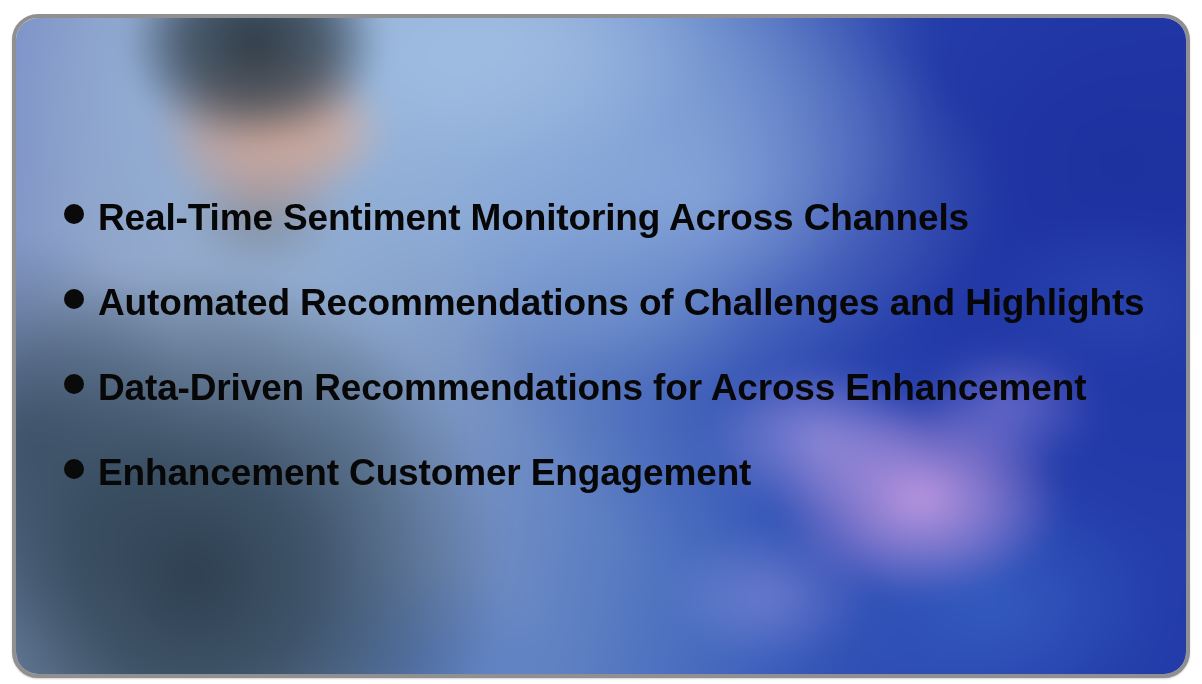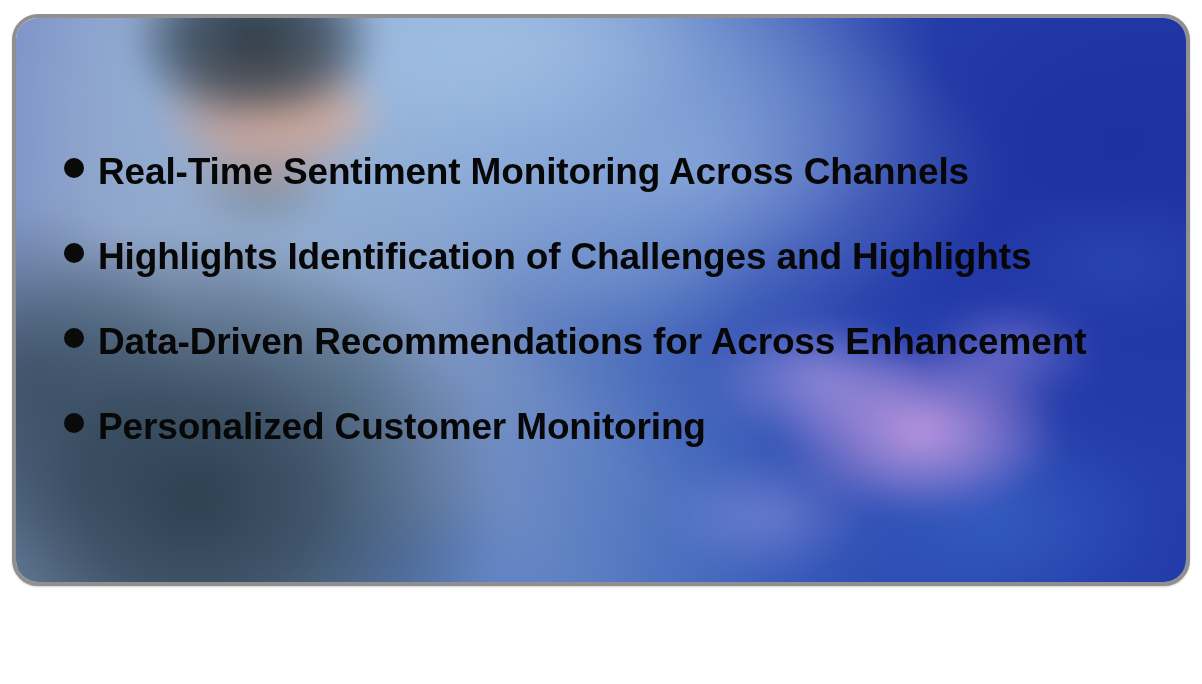--- a/index.html
+++ b/index.html
@@ -22,21 +22,21 @@
     width: 1202px;
     height: 684px;
     background: #ffffff;
   }
 
   #slide-card {
     position: absolute;
     left: 12px;
     top: 14px;
     width: 1178px;
-    height: 572px;
+    height: 664px;
     box-sizing: border-box;
     border: 4px solid #909092;
     border-radius: 26px;
     overflow: hidden;
     background: #fef9c3;
     box-shadow: 0 1px 2px rgba(0,0,0,0.18);
   }
 
   
   .bg-layer {
@@ -264,29 +264,29 @@
 
     <ul id="bullet-list">
 
       <li class="bullet-row">
         <span class="bullet-marker"></span>
         <span class="bullet-text">Real-Time Sentiment Monitoring Across Channels</span>
       </li>
 
       <li class="bullet-row">
         <span class="bullet-marker"></span>
-        <span class="bullet-text">Highlights Identification of Challenges and Highlights</span>
+        <span class="bullet-text">Automated Recommendations of Challenges and Highlights</span>
       </li>
 
       <li class="bullet-row">
         <span class="bullet-marker"></span>
         <span class="bullet-text">Data-Driven Recommendations for Across Enhancement</span>
       </li>
 
       <li class="bullet-row">
         <span class="bullet-marker"></span>
-        <span class="bullet-text">Personalized Customer Monitoring</span>
+        <span class="bullet-text">Enhancement Customer Engagement</span>
       </li>
 
     </ul>
 
   </div>
 </div>
 
 </body></html>

